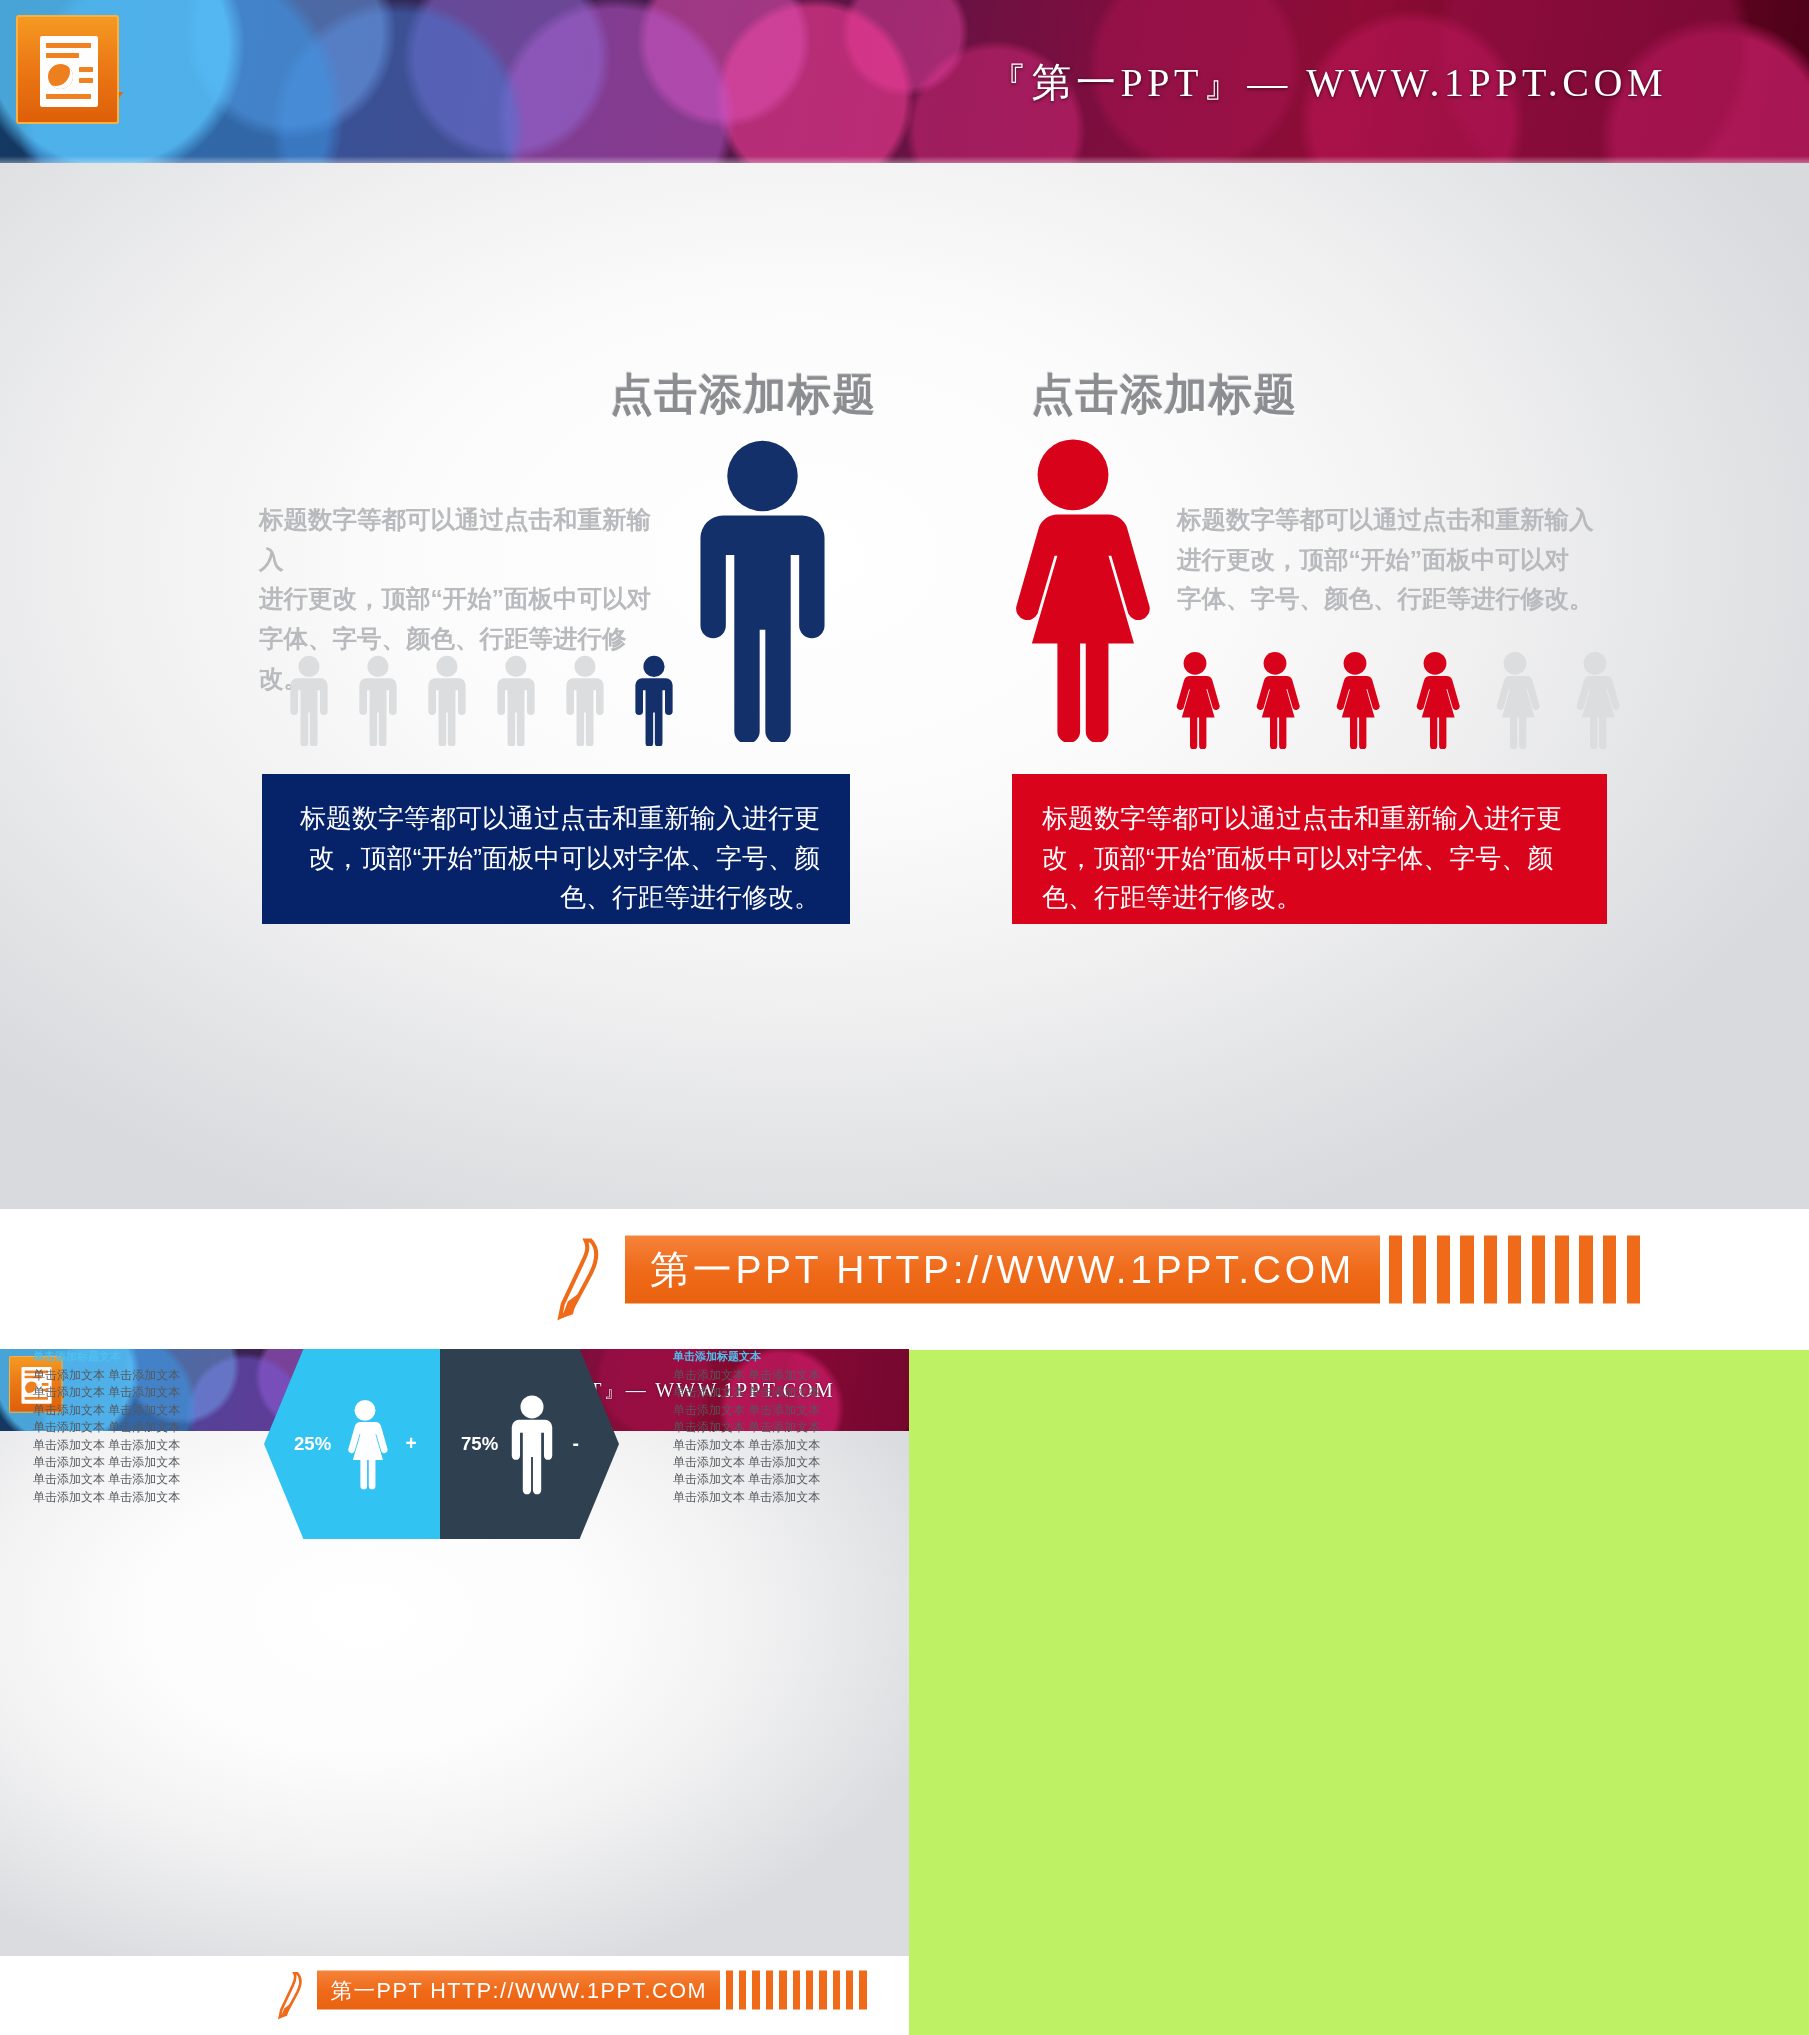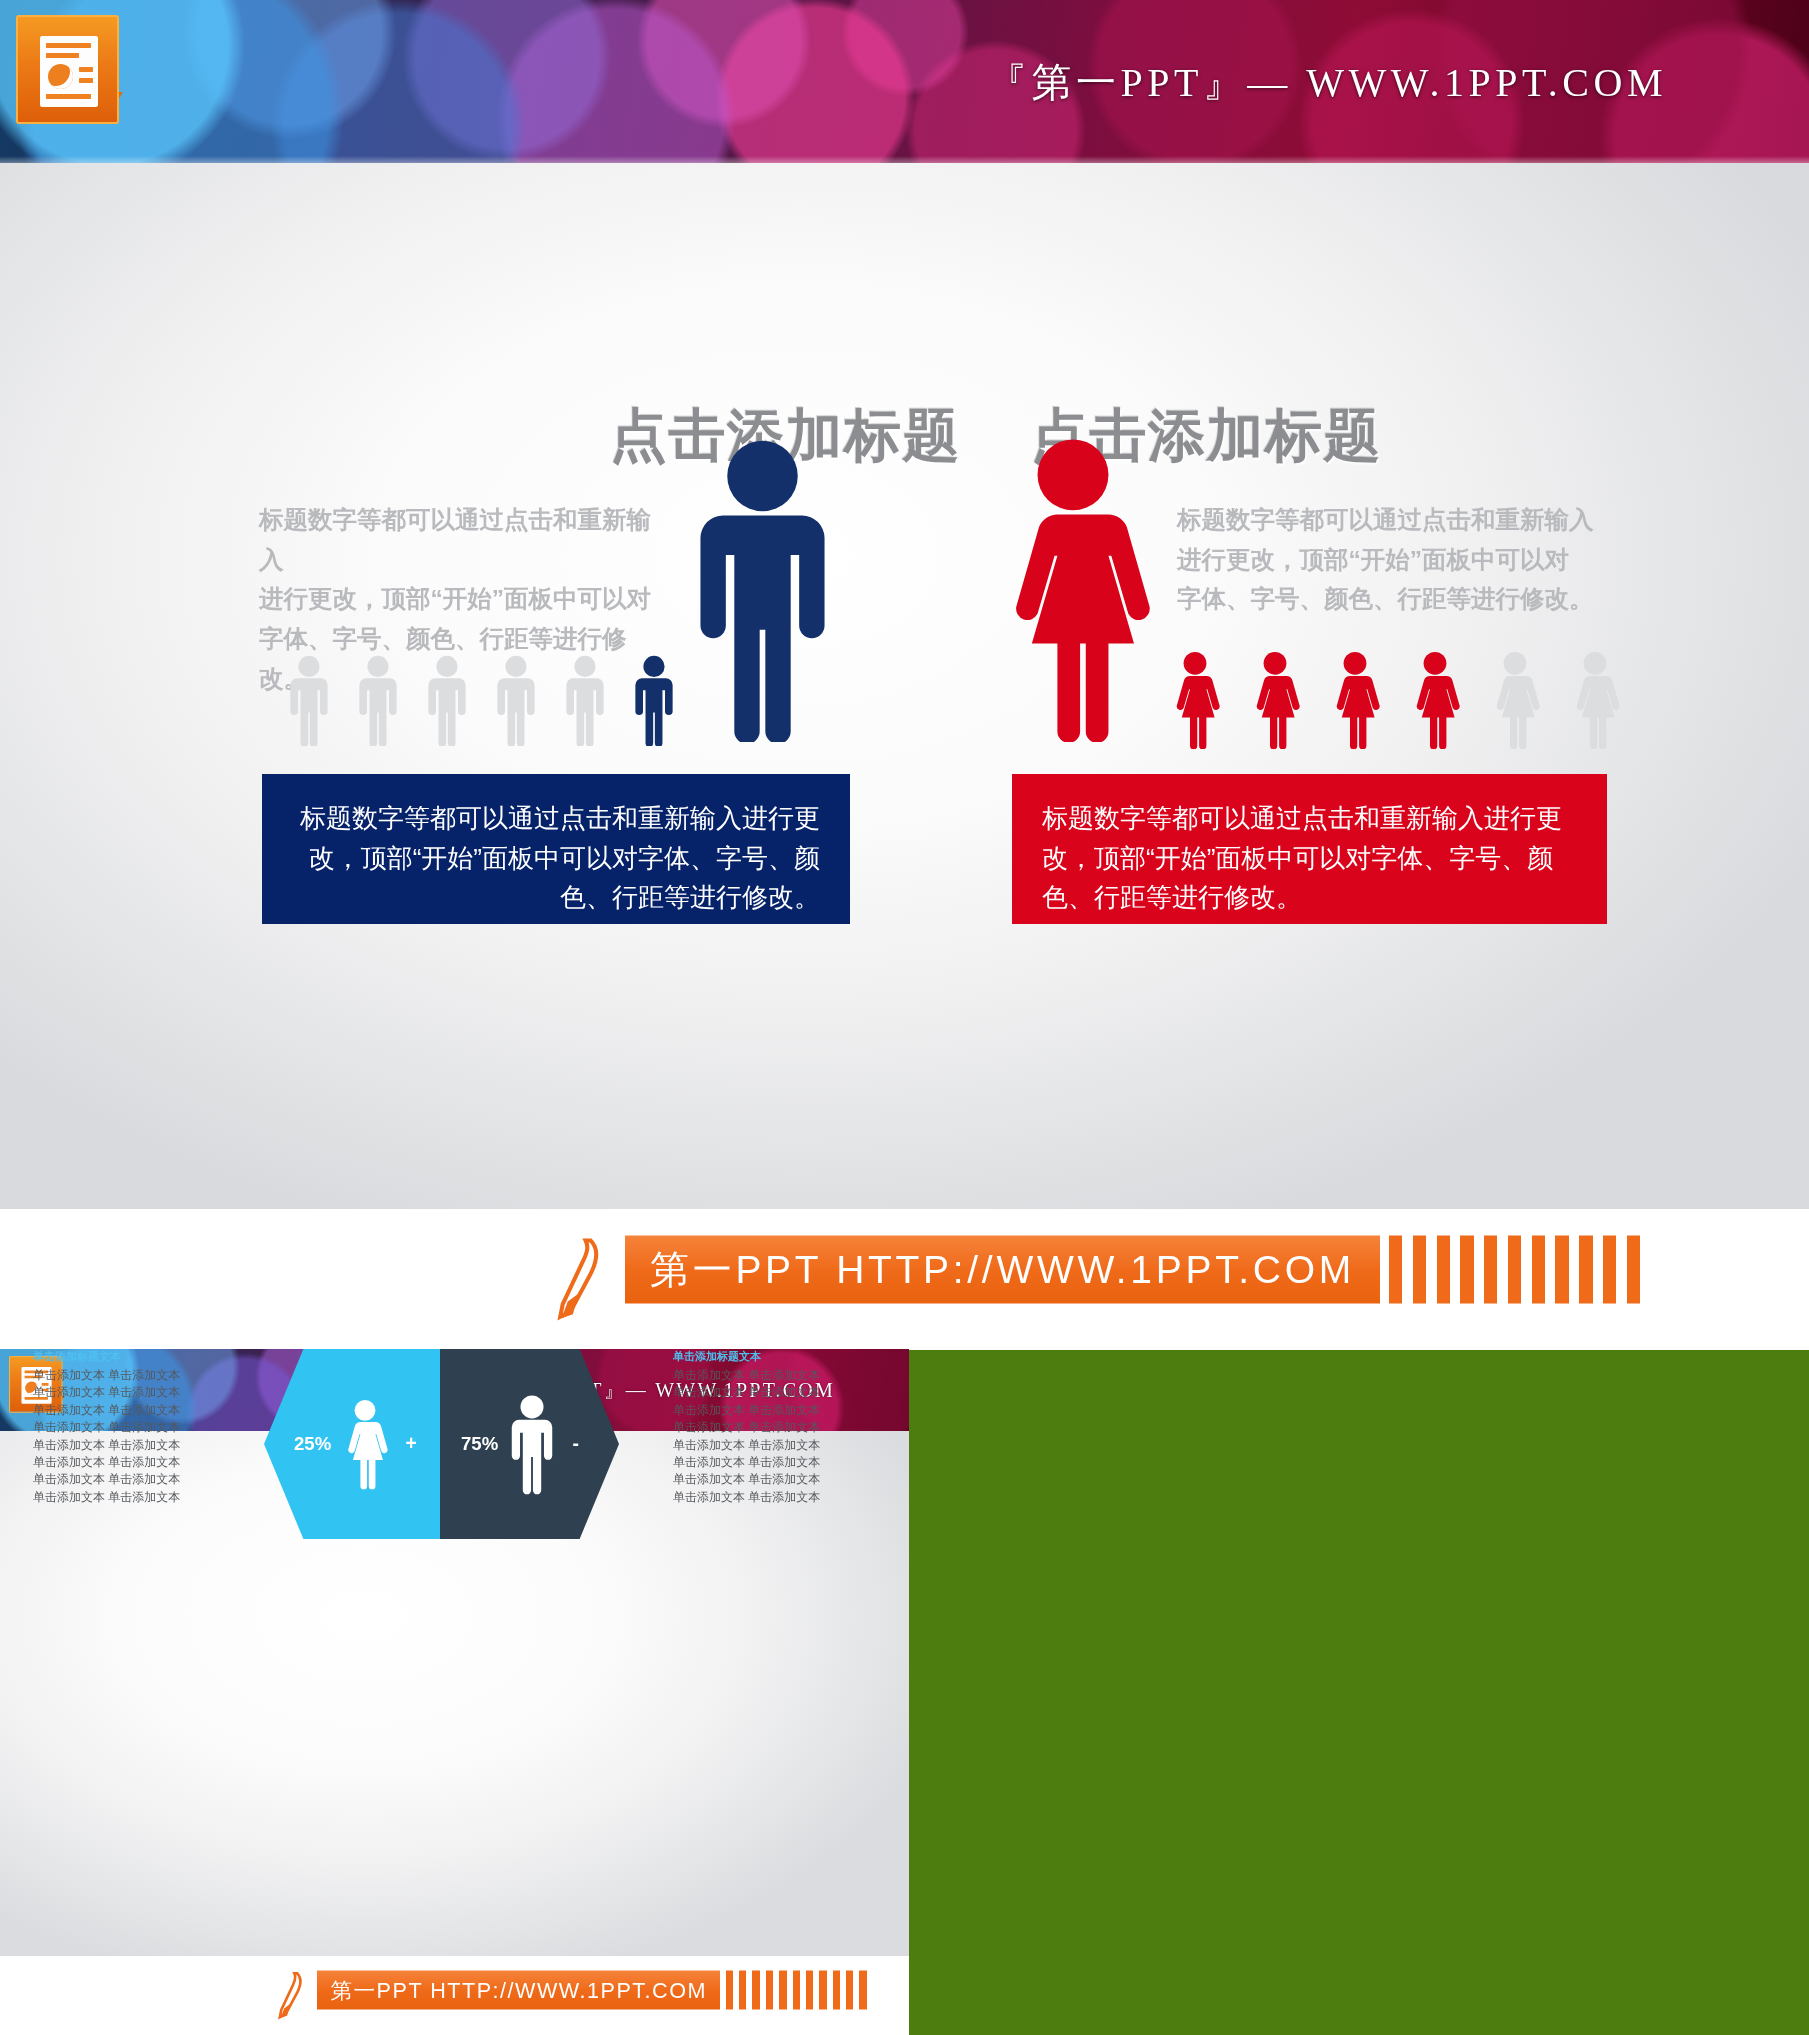--- a/index.html
+++ b/index.html
@@ -5,21 +5,21 @@
   html, body {
     margin: 0; padding: 0;
     background: #d4d6d9;
     font-family: "Liberation Sans", "DejaVu Sans", sans-serif;
   }
   #page {
     position: relative;
     width: 1810px;
     height: 2035px;
     overflow: hidden;
-    background: #4d7c0f;
+    background: #bef264;
   }
 
   
   .slide1 {
     position: absolute;
     left: 0; top: 0;
     width: 1810px;
     height: 1209px;
     background: radial-gradient(ellipse 62% 60% at 44% 46%, #ffffff 0%, #fbfbfb 36%, #f0f0f1 62%, #e2e3e5 84%, #d8dadd 100%);
     overflow: hidden;
@@ -103,26 +103,25 @@
     background: #ee7f1e;
     box-shadow: inset -5.2px -5.2px 0 -2.2px #fdfdfd;
   }
   .ppt-icon .doc .ln.c { top: 31px; left: 39px; width: 13.4px; }
   .ppt-icon .doc .ln.d { top: 42px; left: 39px; width: 13.4px; }
   .ppt-icon .doc .ln.e { top: 58px; left: 6px;  width: 45px; }
 
   
   .s1-title {
     position: absolute;
-    font-size: 57px; font-weight: bold;
+    font-size: 43px; font-weight: bold;
     color: #8b8d90;
     letter-spacing: 1.5px;
     white-space: nowrap;
     text-shadow: 1.5px 1.5px 2.2px rgba(255,255,255,.9), -0.7px -0.7px 0.7px rgba(120,120,122,.35);
-    margin-top: 32px;
   }
   .s1-title.left  { left: 610px;  top: 366px; }
   .s1-title.right { left: 1031px; top: 366px; }
 
   .s1-body {
     position: absolute;
     font-size: 24.5px;
     line-height: 1.62;
     color: #b9babd;
     font-weight: bold;

